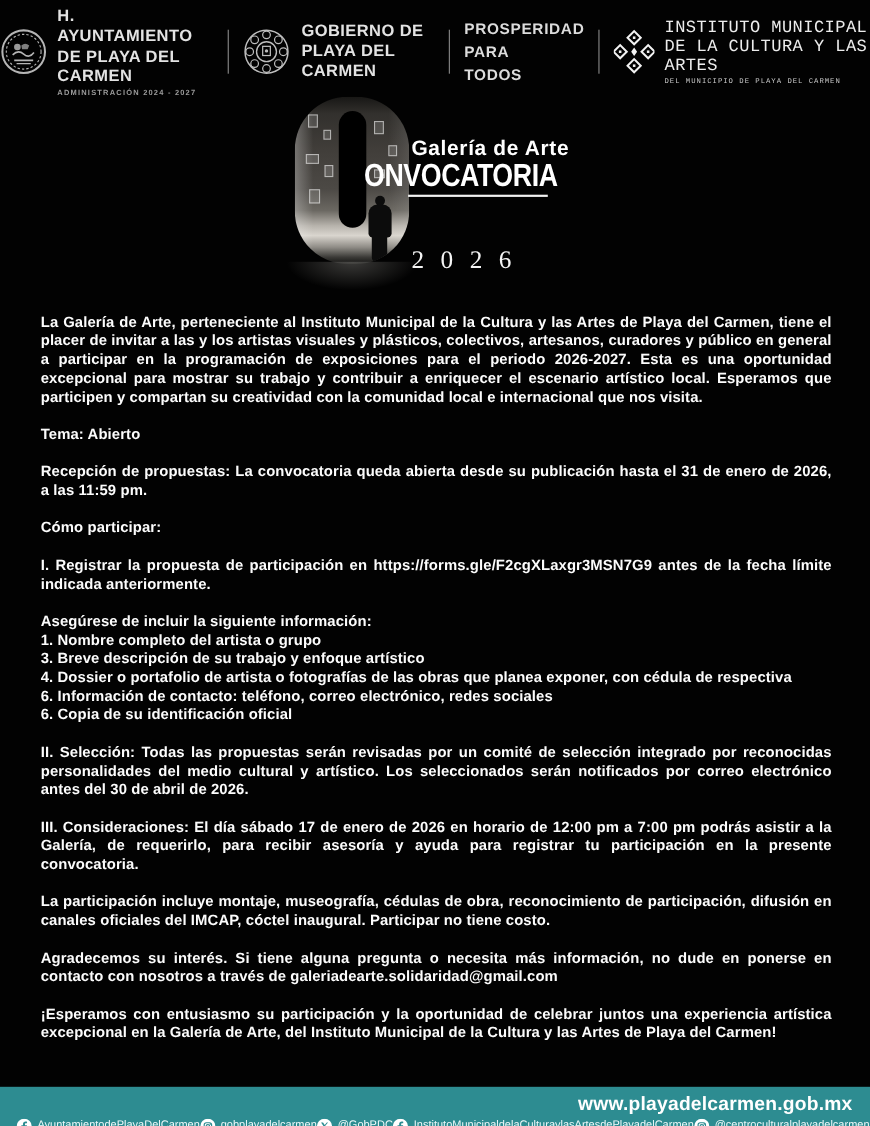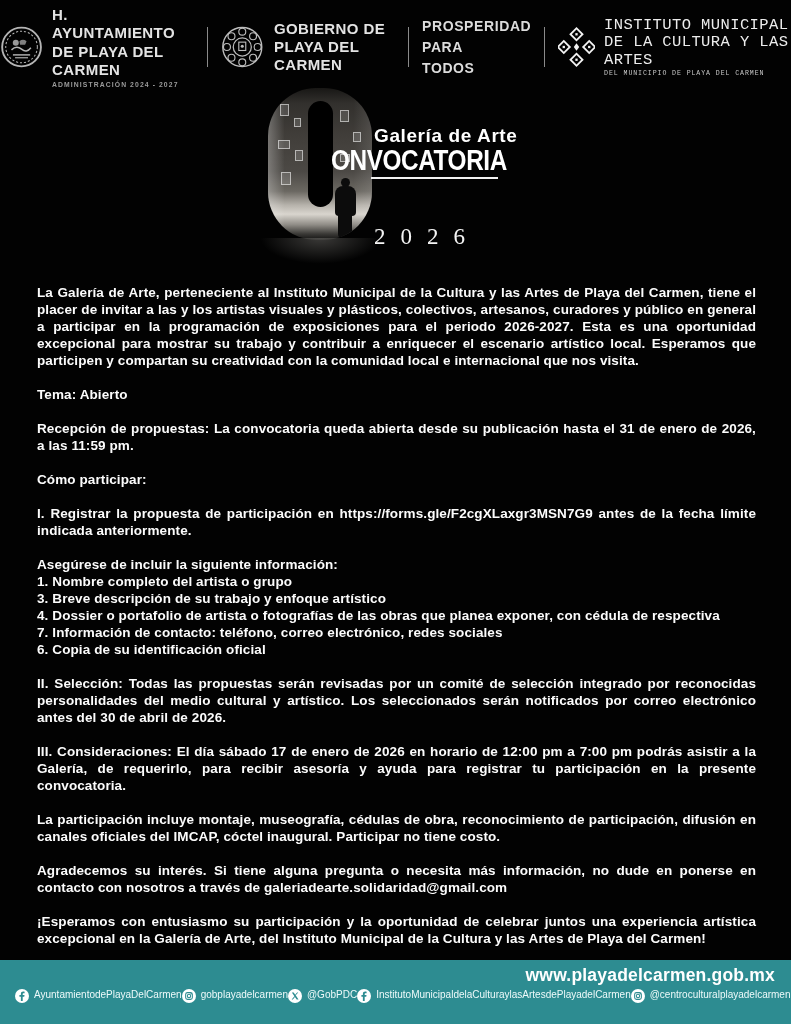--- a/index.html
+++ b/index.html
@@ -77,21 +77,21 @@
     text-align:justify; color:#fcfcfc; letter-spacing:.1px;margin-top:26px;
   }
   .doc p { margin:0 0 17px 0; }
   .lead { font-weight:bold; }
   .checklist div { text-align:left; }
   .checklist { margin-bottom:17px; }
   .linkish { word-break:break-all; }
 
   
   .footer {
-    position:absolute; left:0; bottom:0; width:791px; height:64px;
+    position:absolute; left:0; bottom:0; width:791px; height:36px;
     background:#2d8c91; padding:5px 15px 0 15px;
   }
   .footer-url {
     text-align:right; font-weight:bold; font-size:17.5px; color:#ffffff; letter-spacing:.2px;
     padding-right:1px;
   }
   .social-row {
     margin-top:3px; display:flex; justify-content:space-between; align-items:center;
   }
   .social-item { display:flex; align-items:flex-start; gap:5px; color:#eefafa; font-size:10px; font-weight:normal; white-space:nowrap; }
@@ -214,21 +214,21 @@
 
     <p class="lead">Cómo participar:</p>
 
     <p><span>I. Registrar la propuesta de participación en</span> <span class="linkish">https://forms.gle/F2cgXLaxgr3MSN7G9</span> <span>antes de la fecha límite indicada anteriormente.</span></p>
 
     <div class="checklist">
       <div class="lead">Asegúrese de incluir la siguiente información:</div>
       <div>1. Nombre completo del artista o grupo</div>
       <div>3. Breve descripción de su trabajo y enfoque artístico</div>
       <div>4. Dossier o portafolio de artista o fotografías de las obras que planea exponer, con cédula de respectiva</div>
-      <div>7. Información de contacto: teléfono, correo electrónico, redes sociales</div>
+      <div>6. Información de contacto: teléfono, correo electrónico, redes sociales</div>
       <div>6. Copia de su identificación oficial</div>
     </div>
 
     <p><span class="lead">II. Selección:</span> <span>Todas las propuestas serán revisadas por un comité de selección integrado por reconocidas personalidades del medio cultural y artístico. Los seleccionados serán notificados por correo electrónico antes del 30 de abril de 2026.</span></p>
 
     <p><span class="lead">III. Consideraciones:</span> <span>El día sábado 17 de enero de 2026 en horario de 12:00 pm a 7:00 pm podrás asistir a la Galería, de requerirlo, para recibir asesoría y ayuda para registrar tu participación en la presente convocatoria.</span></p>
 
     <p>La participación incluye montaje, museografía, cédulas de obra, reconocimiento de participación, difusión en canales oficiales del IMCAP, cóctel inaugural. Participar no tiene costo.</p>
 
     <p><span>Agradecemos su interés. Si tiene alguna pregunta o necesita más información, no dude en ponerse en contacto con nosotros a través de</span> <span class="linkish">galeriadearte.solidaridad@gmail.com</span></p>

